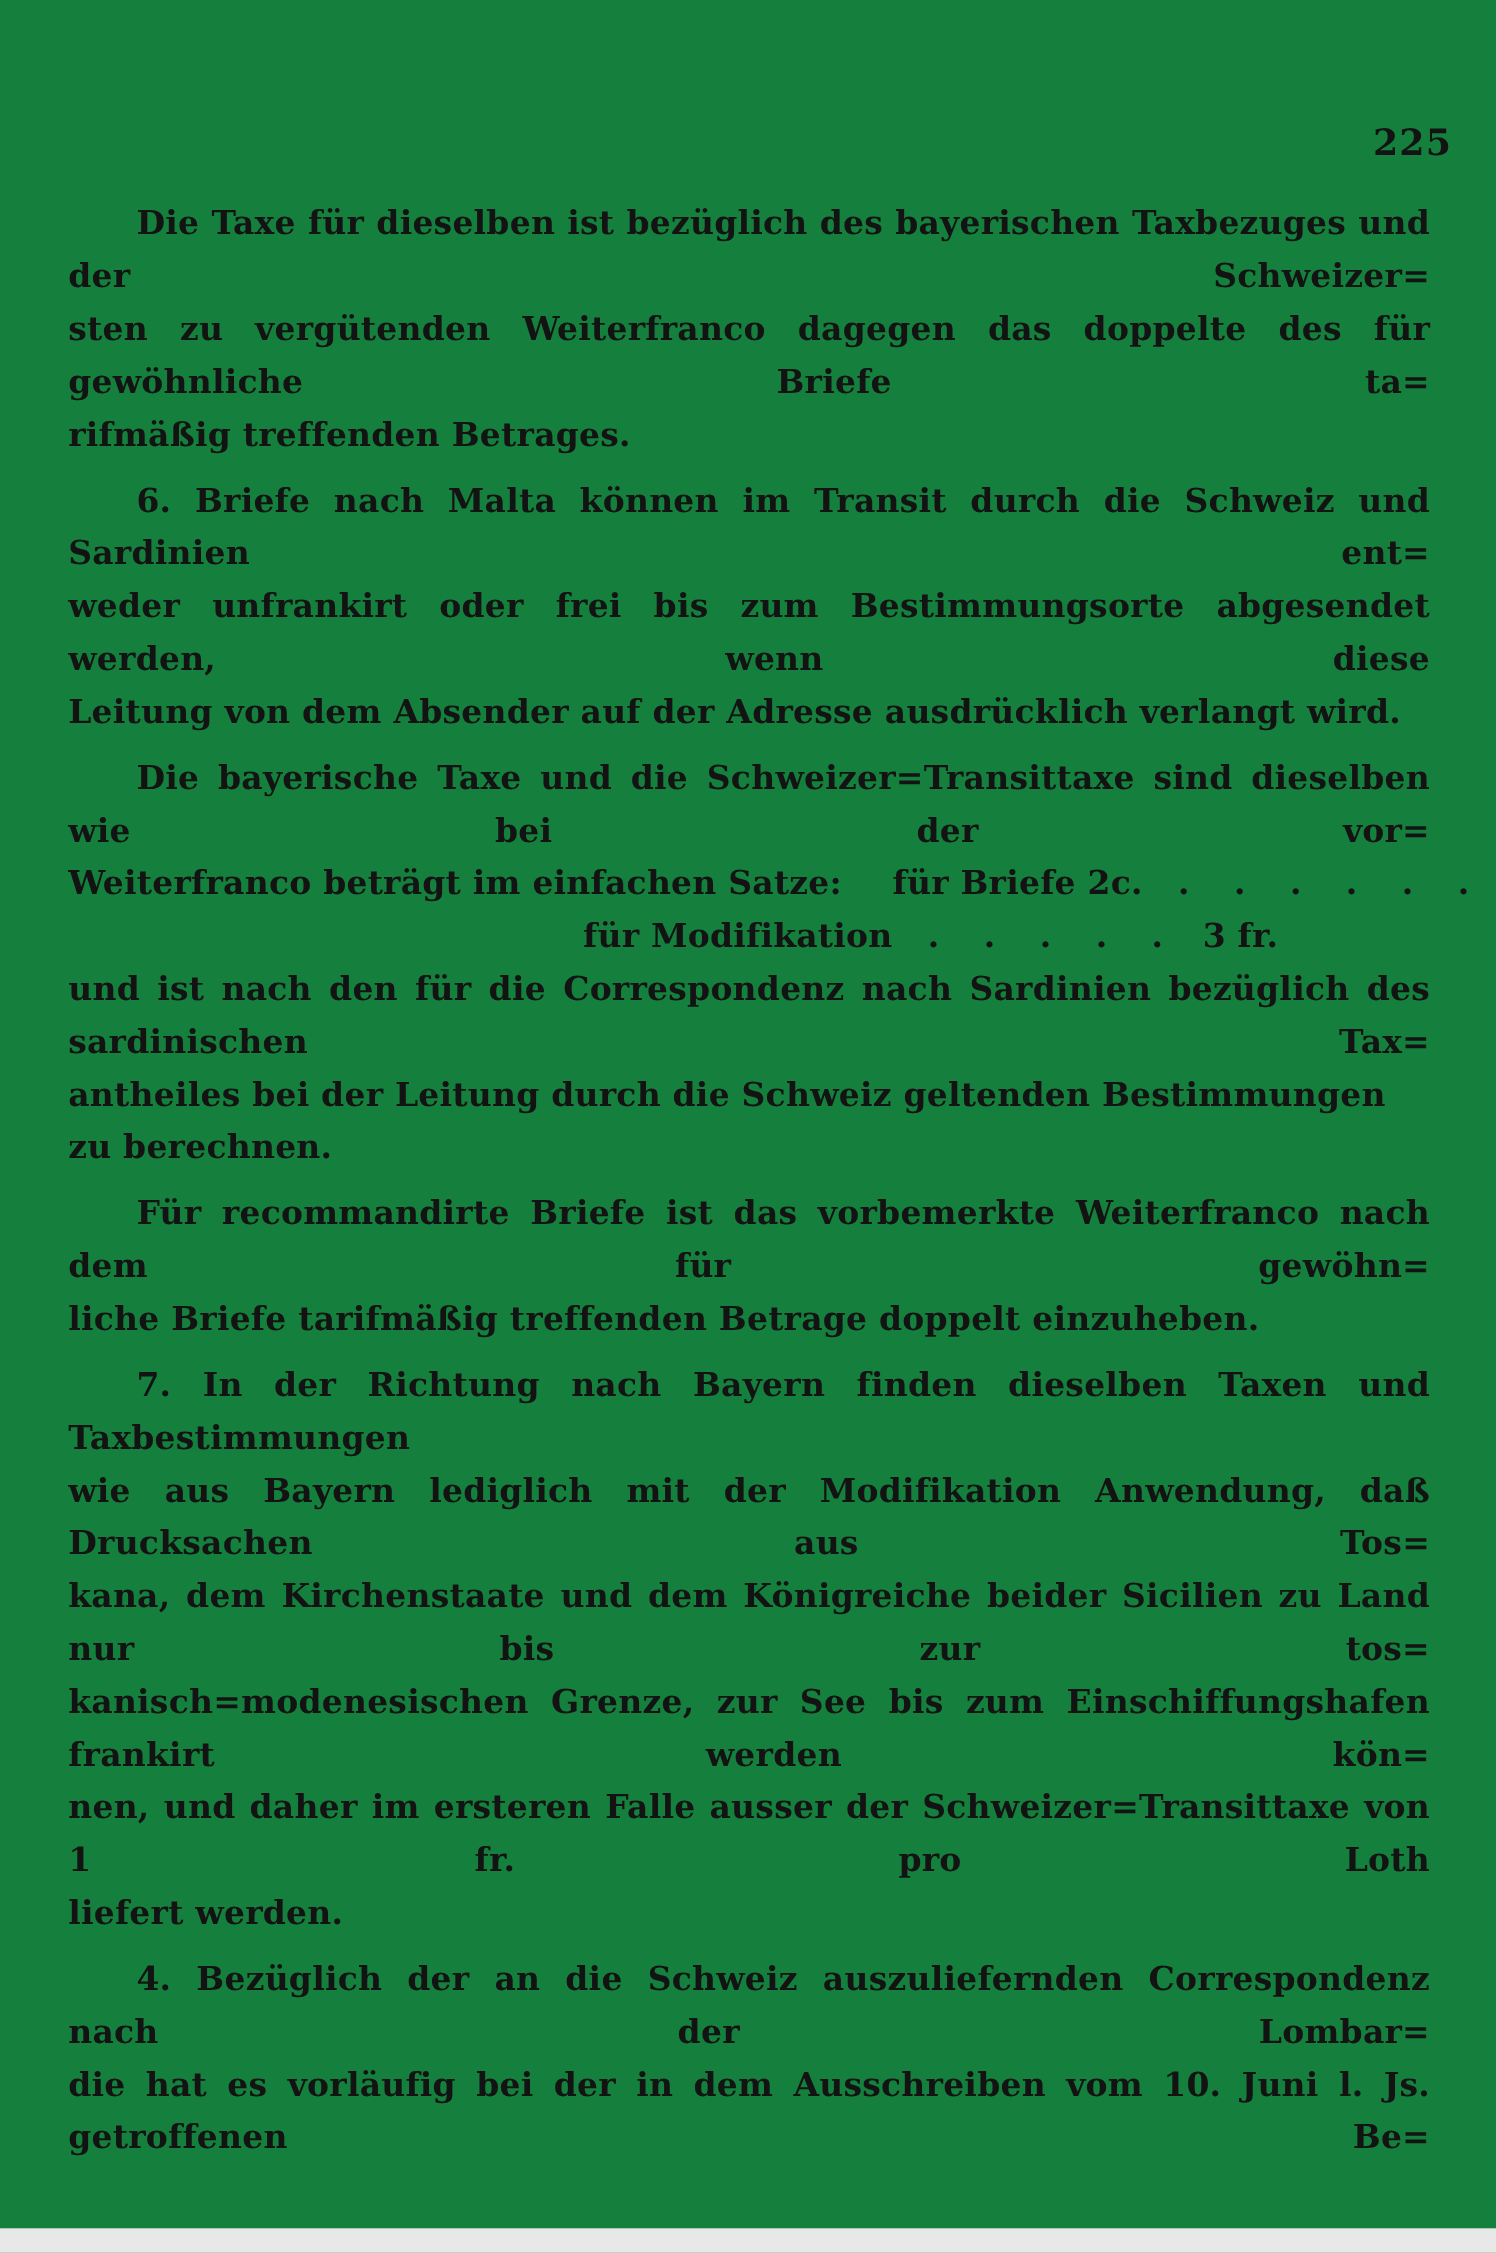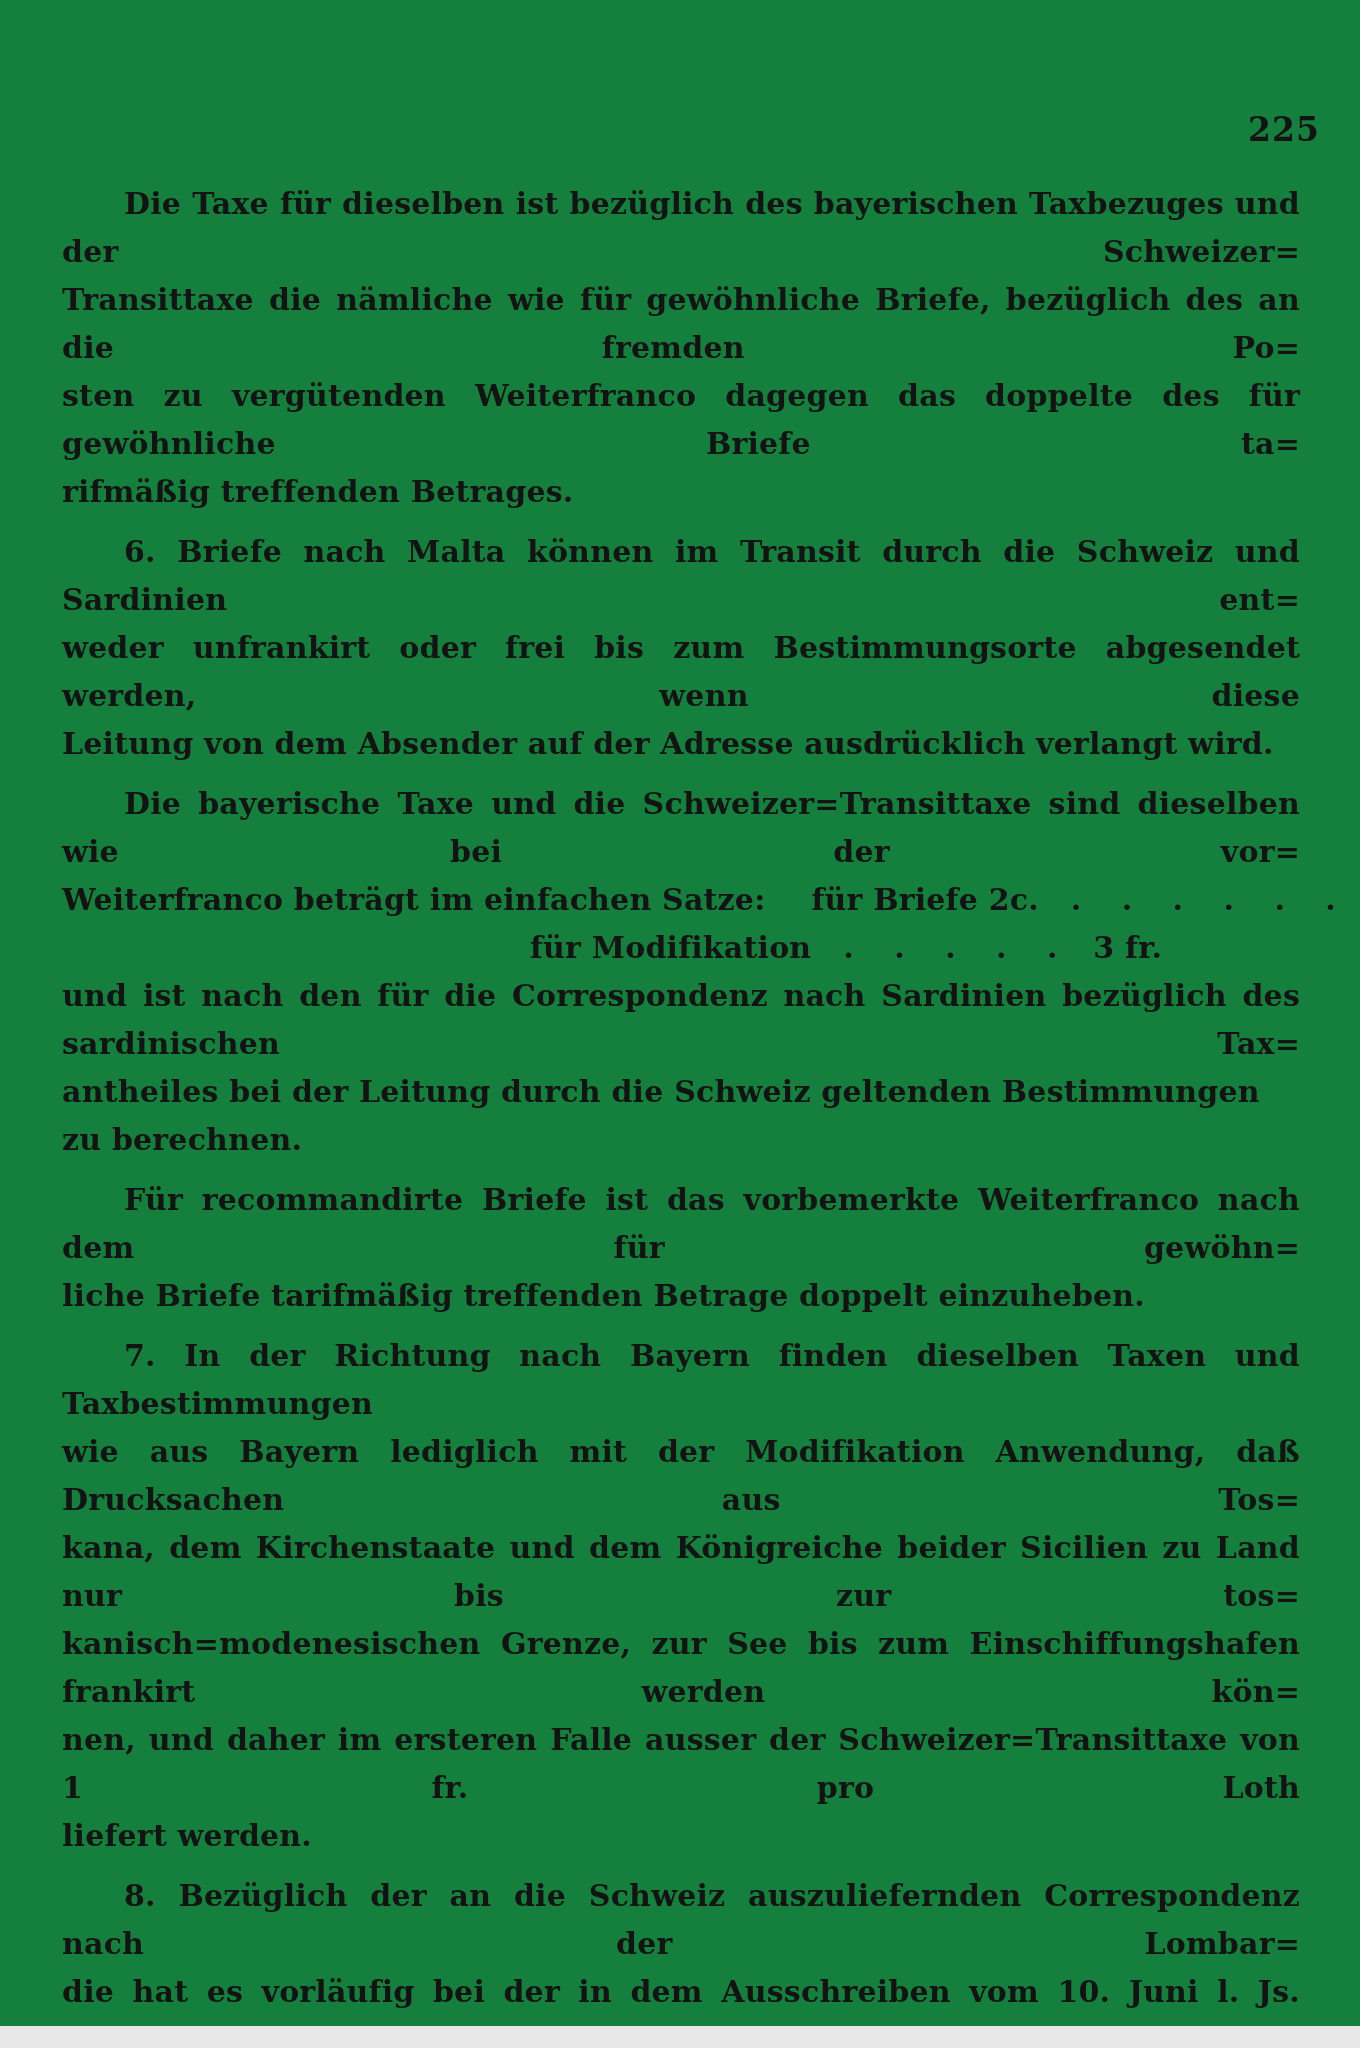--- a/index.html
+++ b/index.html
@@ -51,21 +51,20 @@
 <body>
 
 <div class="page">
 
   <div class="pagenum">225</div>
 
   <main class="body">
 
     <div class="para">
       <div class="ln just indent">Die Taxe für dieselben ist bezüglich des bayerischen Taxbezuges und der Schweizer=</div>
-      <div class="ln just">Transittaxe die nämliche wie für gewöhnliche Briefe, bezüglich des an die fremden Po=</div>
       <div class="ln just">sten zu vergütenden Weiterfranco dagegen das doppelte des für gewöhnliche Briefe ta=</div>
       <div class="ln">rifmäßig treffenden Betrages.</div>
     </div>
 
     <div class="para">
       <div class="ln just indent">6. Briefe nach Malta können im Transit durch die Schweiz und Sardinien ent=</div>
       <div class="ln just">weder unfrankirt oder frei bis zum Bestimmungsorte abgesendet werden, wenn diese</div>
       <div class="ln">Leitung von dem Absender auf der Adresse ausdrücklich verlangt wird.</div>
     </div>
 
@@ -94,19 +93,19 @@
     <div class="para">
       <div class="ln just indent">7. In der Richtung nach Bayern finden dieselben Taxen und Taxbestimmungen</div>
       <div class="ln just">wie aus Bayern lediglich mit der Modifikation Anwendung, daß Drucksachen aus Tos=</div>
       <div class="ln just">kana, dem Kirchenstaate und dem Königreiche beider Sicilien zu Land nur bis zur tos=</div>
       <div class="ln just">kanisch=modenesischen Grenze, zur See bis zum Einschiffungshafen frankirt werden kön=</div>
       <div class="ln just">nen, und daher im ersteren Falle ausser der Schweizer=Transittaxe von 1 fr. pro Loth</div>
       <div class="ln">liefert werden.</div>
     </div>
 
     <div class="para">
-      <div class="ln just indent">8. Bezüglich der an die Schweiz auszuliefernden Correspondenz nach der Lombar=</div>
+      <div class="ln just indent">4. Bezüglich der an die Schweiz auszuliefernden Correspondenz nach der Lombar=</div>
       <div class="ln just">die hat es vorläufig bei der in dem Ausschreiben vom 10. Juni l. Js. getroffenen Be=</div>
 
     </div>
 
   </main>
 </div>
 
 </body></html>

